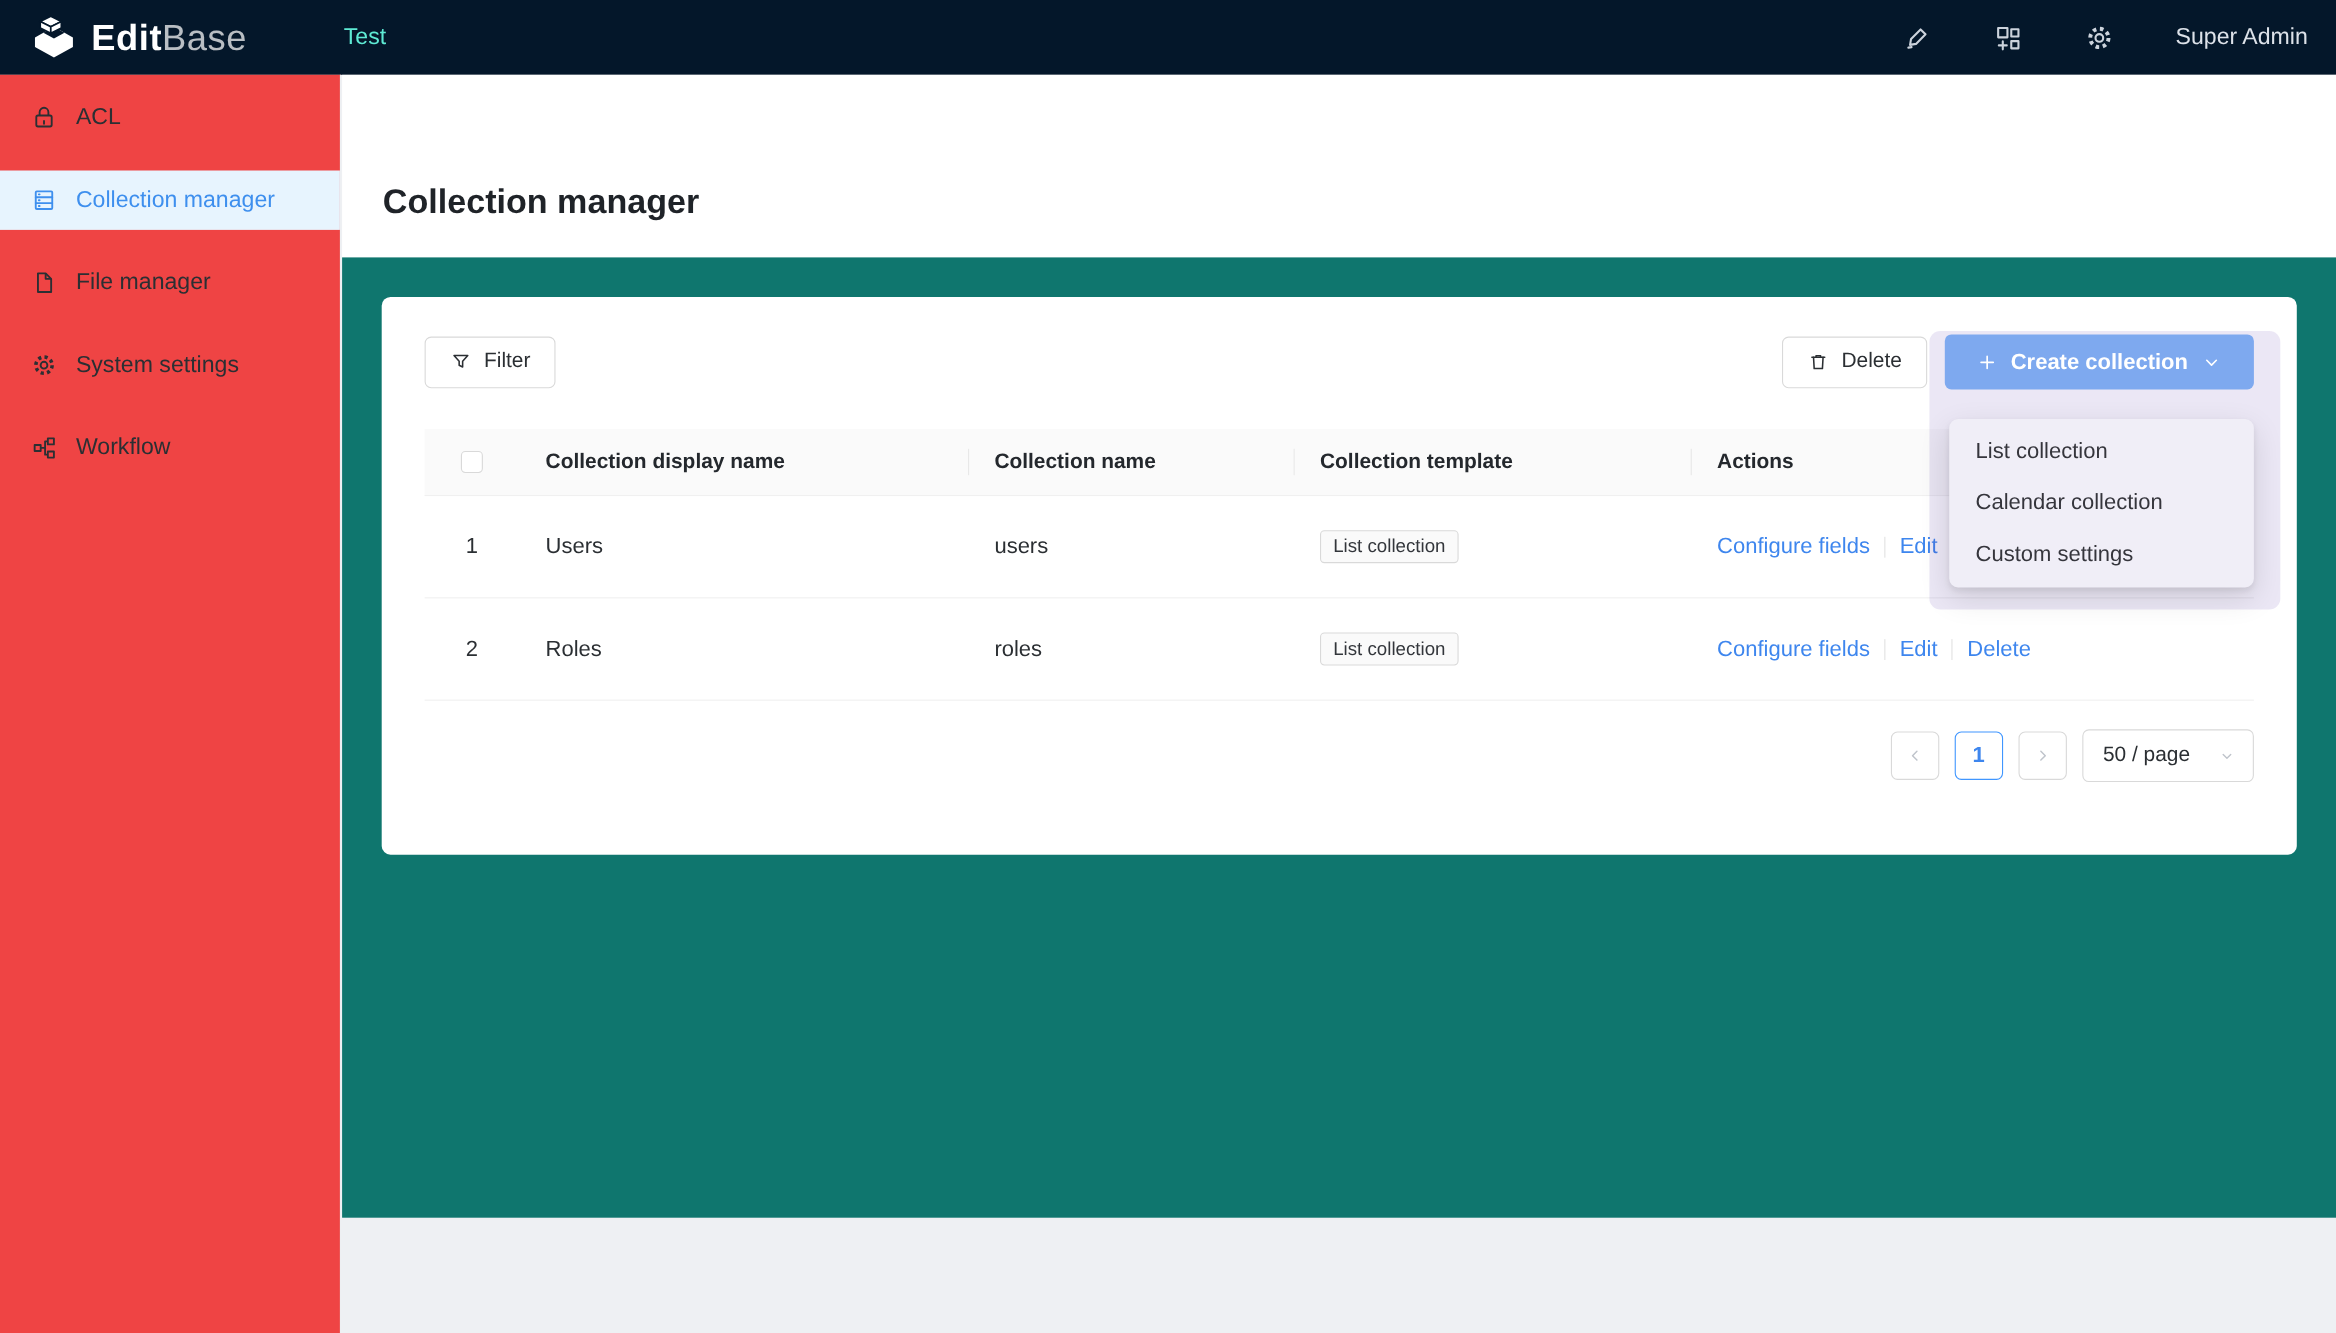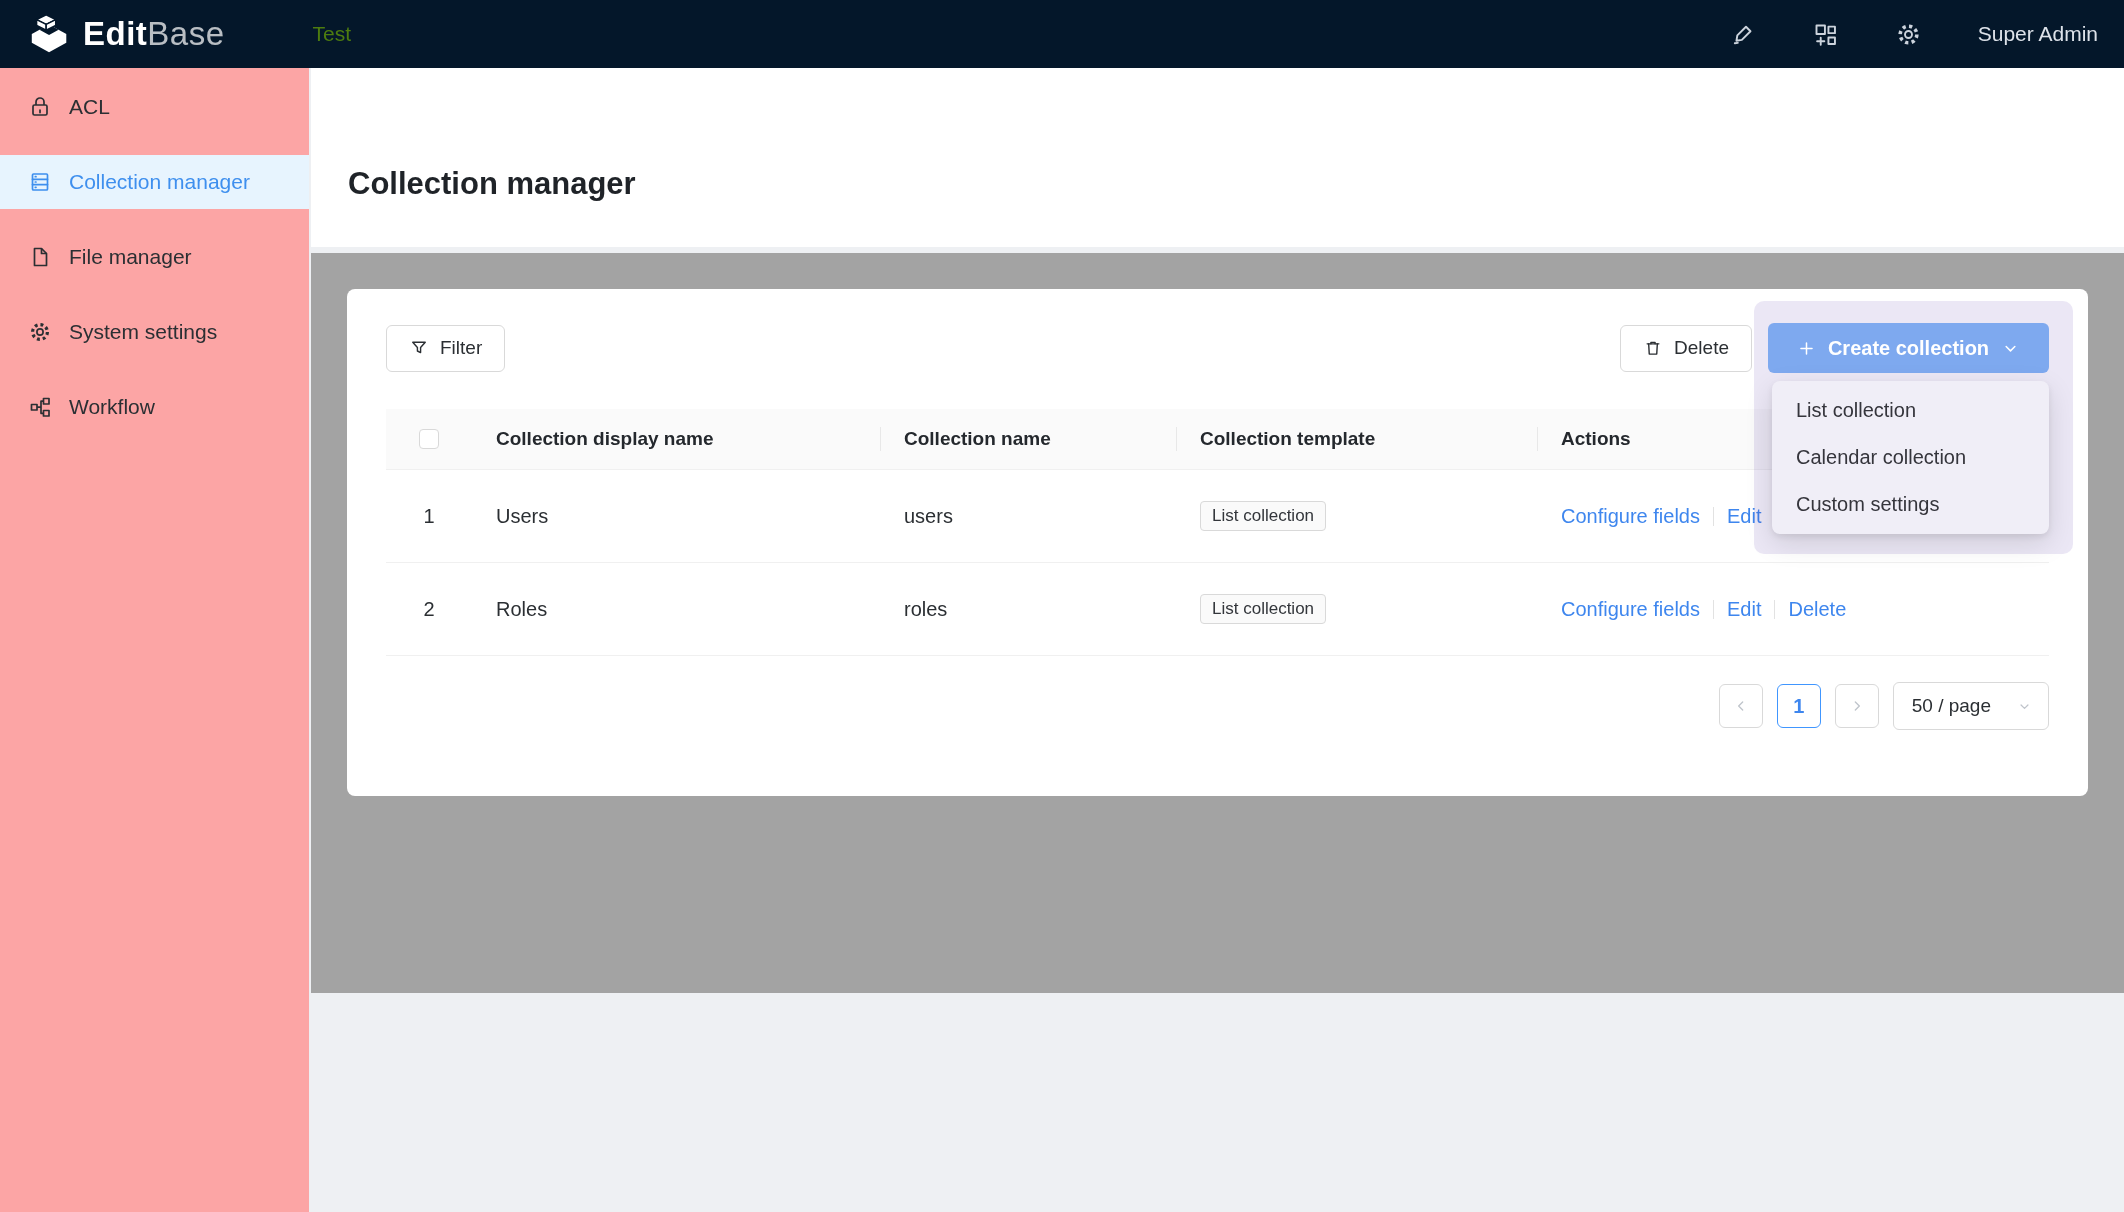--- a/index.html
+++ b/index.html
@@ -10,44 +10,44 @@
   }
   
   .topbar {
     position:absolute; left:0; top:0; width:2124px; height:68px;
     background:#04172a; display:flex; align-items:center; padding:0 26px 0 27px;
   }
   .logo { display:flex; align-items:center; gap:10px; cursor:pointer; }
   .logo-text { font-size:33px; letter-spacing:.5px; }
   .logo-text .bold { color:#ffffff; font-weight:800; }
   .logo-text .light { color:rgba(255,255,255,.72); font-weight:300; }
-  .nav-tab { margin-left:88px; color:#4d7c0f; font-size:21px;text-align:right; }
+  .nav-tab { margin-left:88px; color:#5eead4; font-size:21px;text-align:right; }
   .topbar-right { margin-left:auto; display:flex; align-items:center; gap:56px; }
   .tb-icon { width:27px; height:27px; color:#ccd3dc; cursor:pointer; display:block; }
   .tb-user { color:#dde2e9; font-size:21px; cursor:pointer; }
   
   .sidebar {
     position:absolute; left:0; top:68px; width:310px; height:1144px;
-    background:#fca5a5; border-right:1px solid #edeff2; padding-top:12px;
+    background:#ef4444; border-right:1px solid #edeff2; padding-top:12px;
   }
   .side-item {
     height:54px; margin-bottom:21px; display:flex; align-items:center;
     padding-left:28px; gap:17px; font-size:21px; color:#2b2f33; cursor:pointer;
   }
   .side-item svg { width:24px; height:24px; flex:0 0 auto; }
   .side-item.active { background:#e7f4fe; color:#3e8fee; }
   
   .main { position:absolute; left:311px; top:68px; width:1813px; height:1144px; }
   .page-head { position:relative; width:100%; height:179px; background:#ffffff; }
   .page-title { position:absolute; left:37px; top:98px; font-size:31px; font-weight:700; color:#1f2328; }
   .page-tab {
     position:absolute; left:37px; top:191px; padding-bottom:15px;
     font-size:22px; color:#3e86ee; border-bottom:3px solid #3e86ee; cursor:pointer;
   }
-  .body-area { position:absolute; left:0; top:185px; width:100%; height:740px; background:#a3a3a3; }
+  .body-area { position:absolute; left:0; top:166px; width:100%; height:873px; background:#0f766e; }
   .card {
     position:absolute; left:36px; top:36px; width:1741px; height:507px;
     background:#ffffff; border-radius:8px; padding:34px 39px 30px 39px;
   }
   
   .toolbar { display:flex; align-items:center; justify-content:space-between; }
   .btn {
     display:inline-flex; align-items:center; gap:11px; height:47px; padding:0 22px;
     background:#fff; border:1px solid #d9d9d9; border-radius:6px;
     font-size:19px; color:#2b2f33; cursor:pointer; font-family:inherit;

